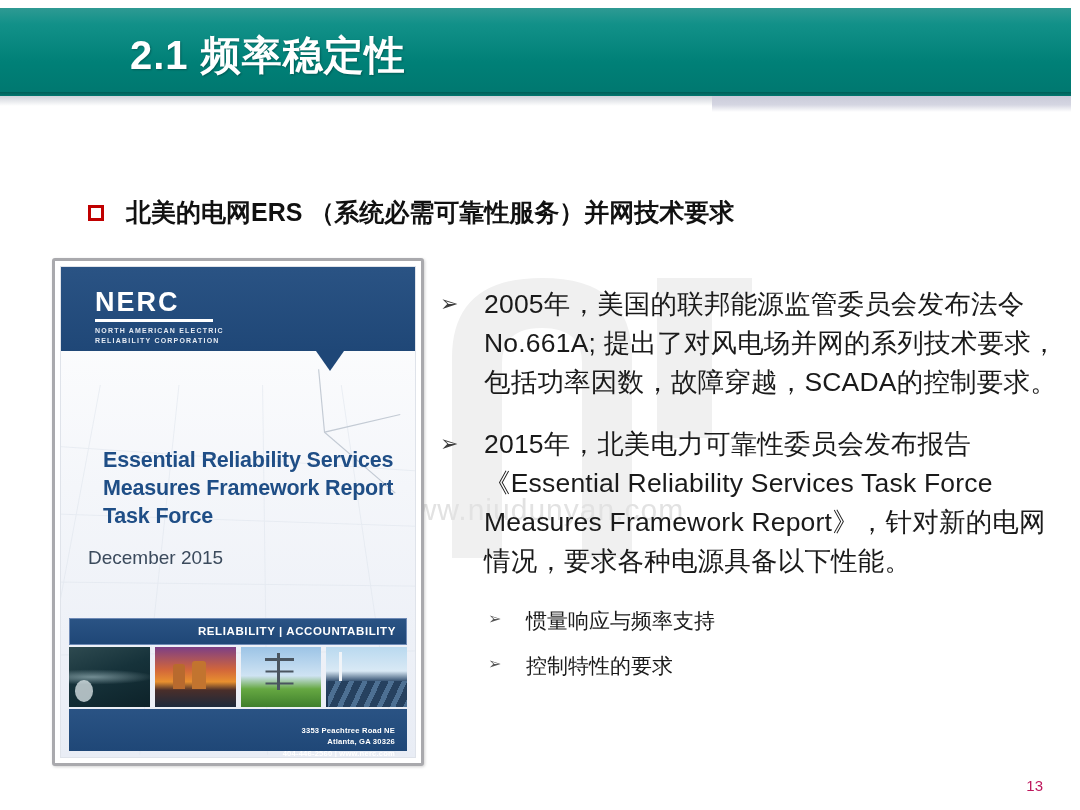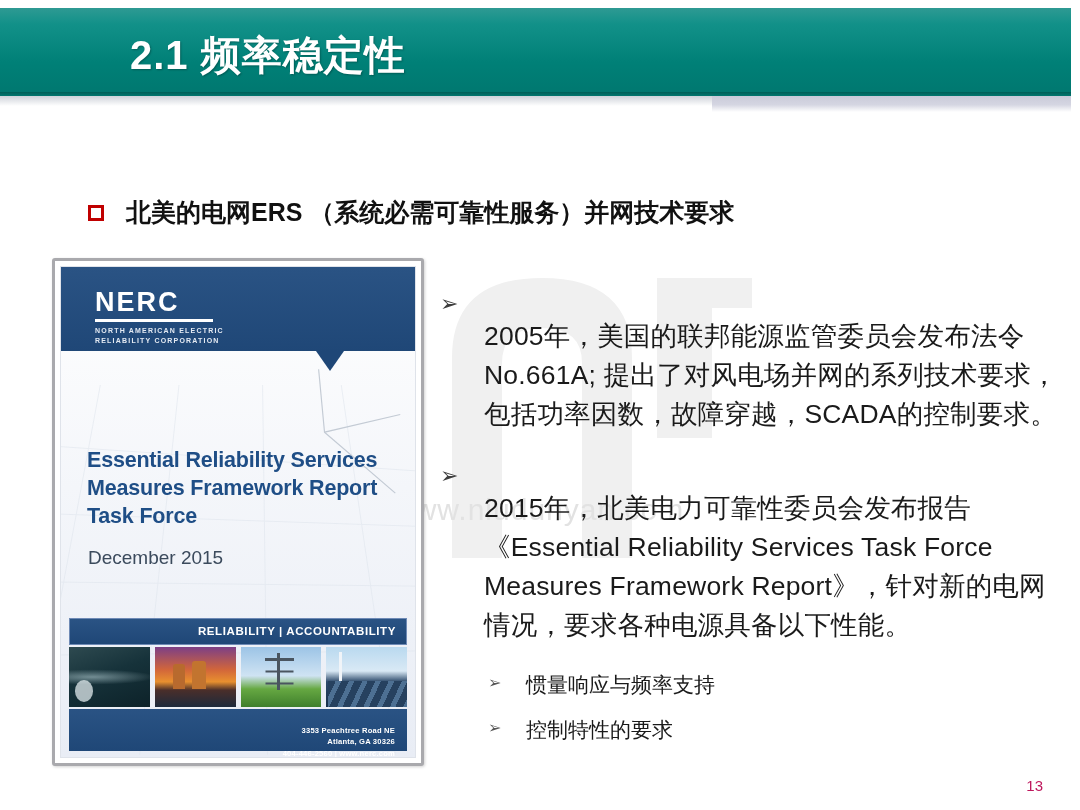--- a/index.html
+++ b/index.html
@@ -190,21 +190,21 @@
   }
   .nerc-sub {
     font-size: 7px;
     letter-spacing: 1.2px;
     line-height: 1.45;
     color: #e4eaf3;
     font-weight: bold;
   }
   .cover-title {
     position: absolute;
-    left: 26px;
+    left: 42px;
     top: 180px;
     color: #1f4e86;
     font-size: 21.5px;
     font-weight: bold;
     line-height: 1.3;
     letter-spacing: -0.2px;
   }
   .cover-date {
     position: absolute;
     left: 27px;
@@ -316,21 +316,20 @@
     color: #3d3d3d;
     line-height: 1.48;
     padding-top: 3px;
   }
   .bullet-text {
     flex: 1 1 auto;
     font-size: 26.5px;
     color: #1a1a1a;
     line-height: 1.48;
     letter-spacing: 0.2px;
-    margin-top: 32px;
   }
   .subbullets {
     margin-left: 48px;
     margin-top: 4px;
   }
   .subbullet {
     display: flex;
     align-items: flex-start;
     margin-bottom: 12px;
   }

